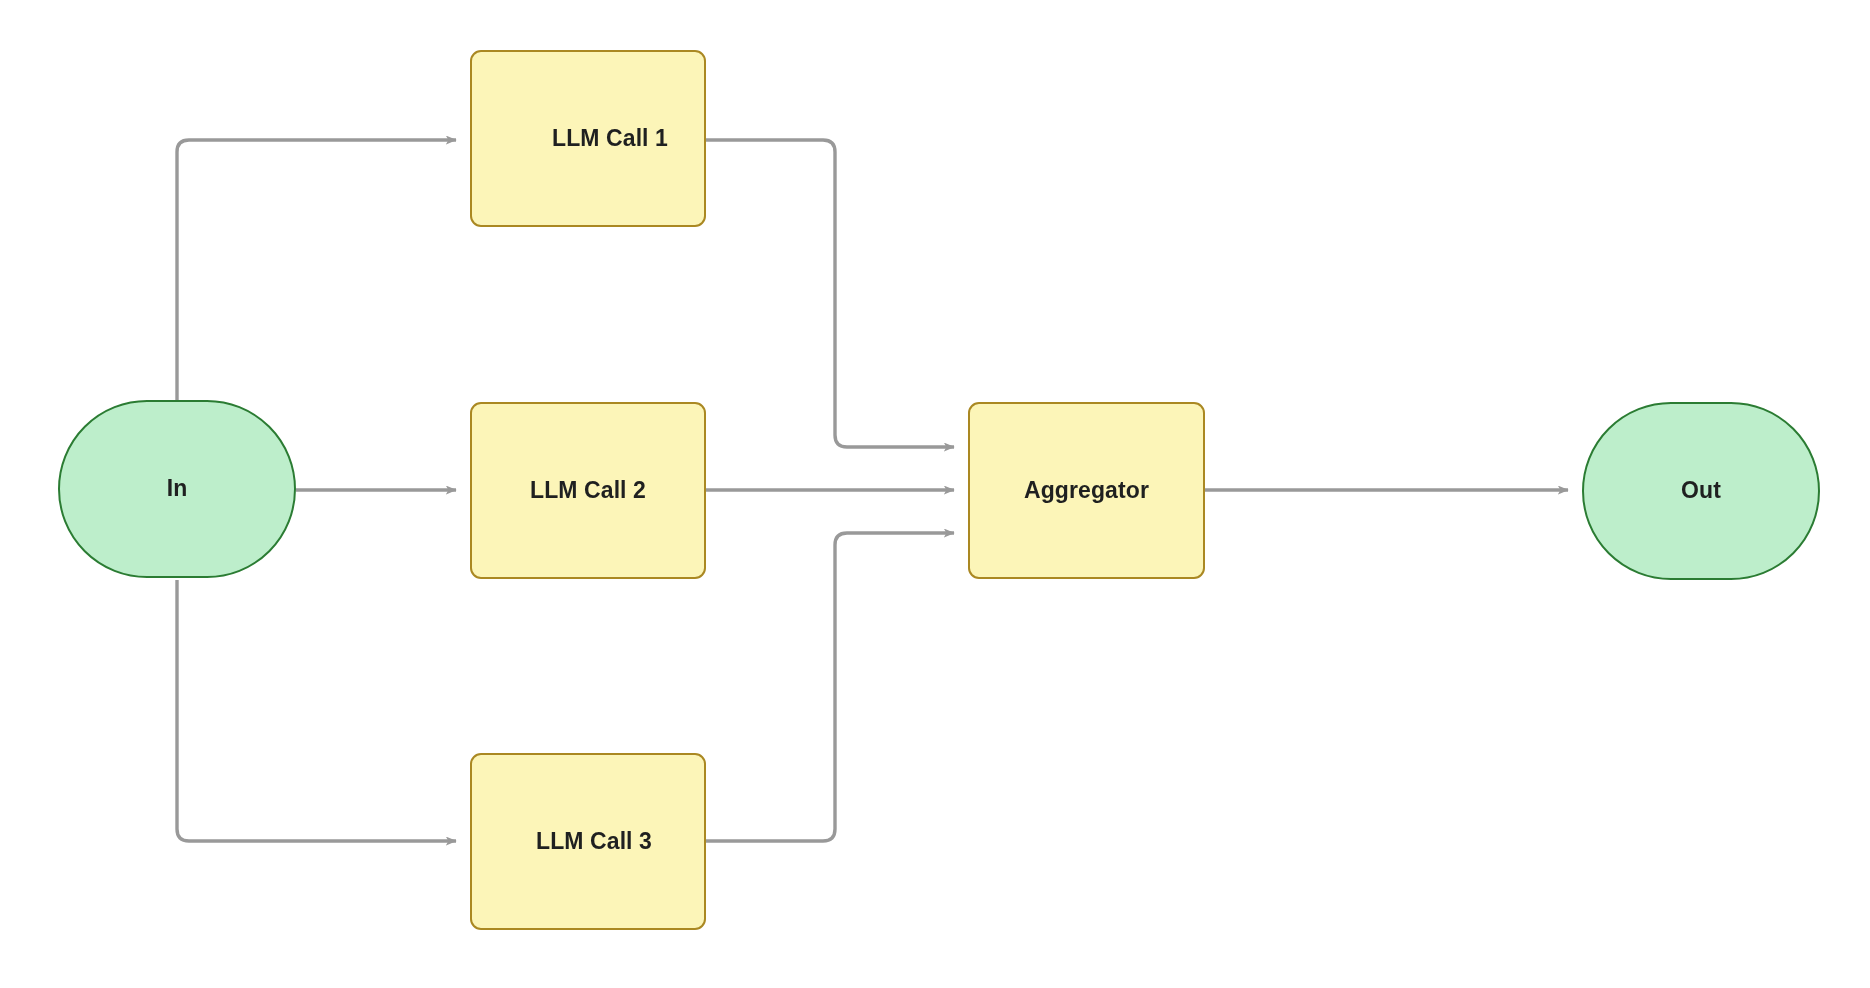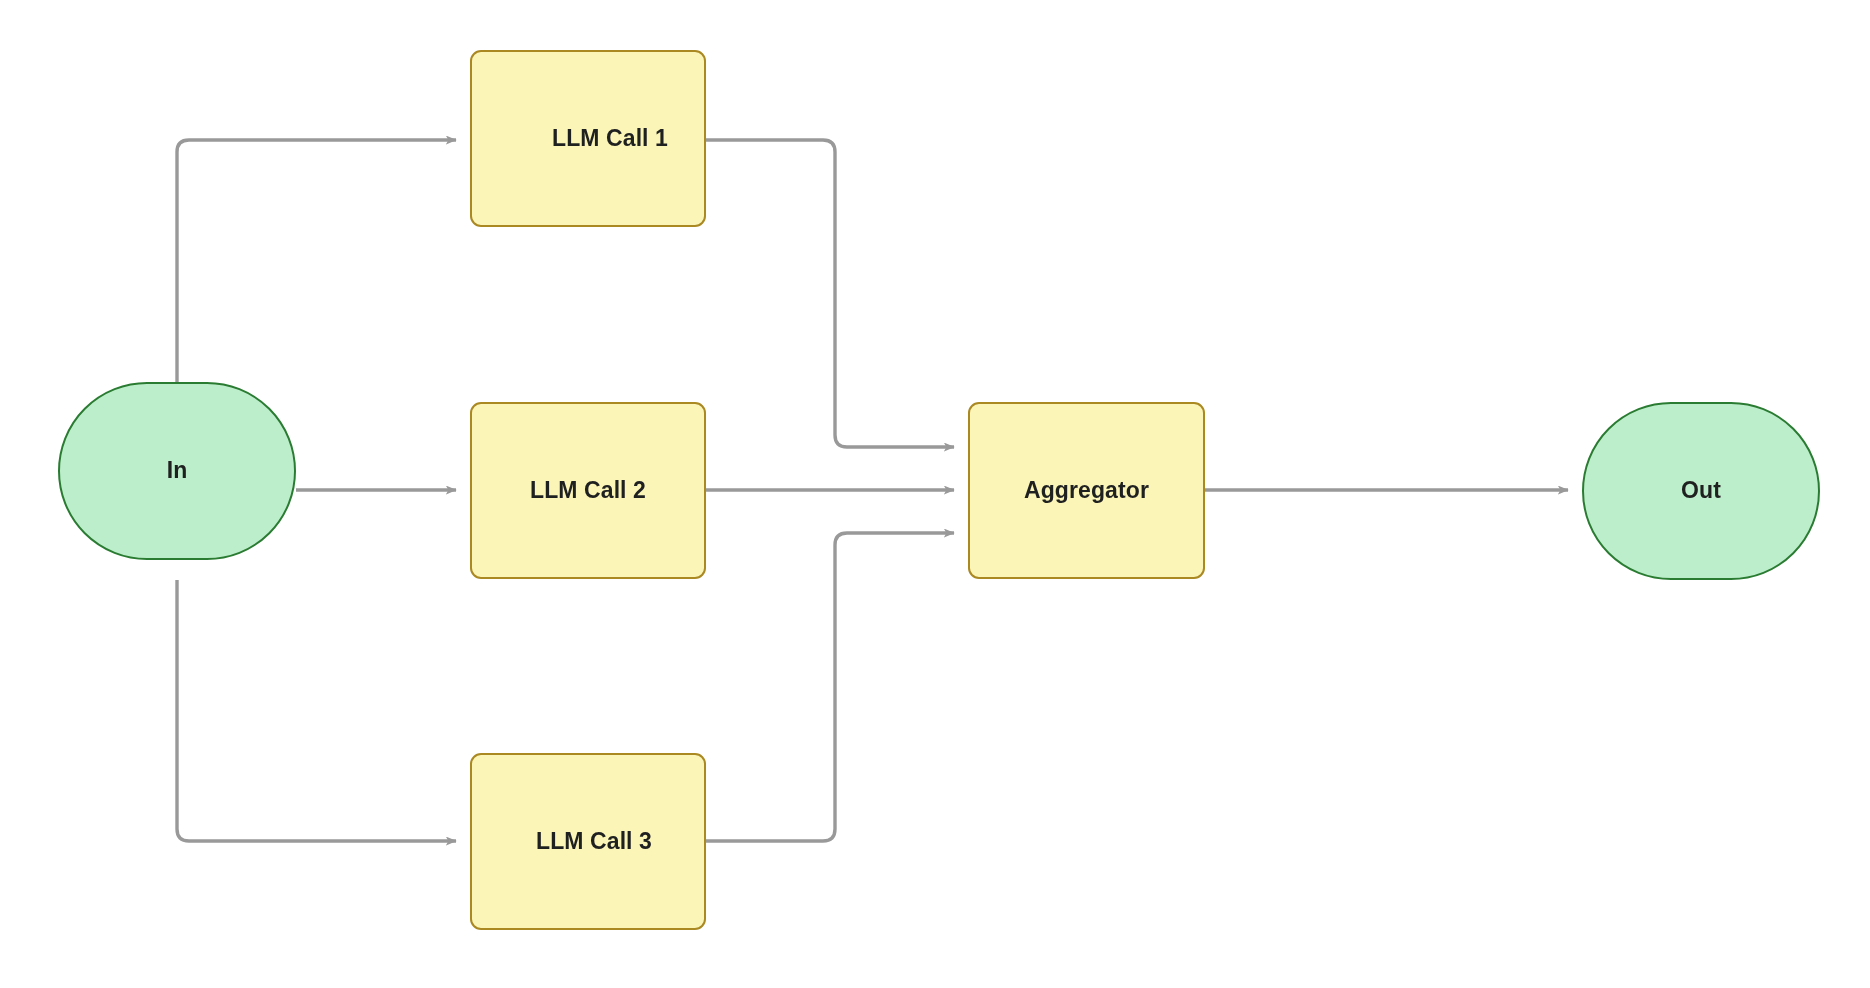--- a/index.html
+++ b/index.html
@@ -77,21 +77,21 @@
       <path d="M 706,140 L 823,140 Q 835,140 835,152 L 835,435 Q 835,447 847,447 L 954,447" marker-end="url(#arrow)"></path>
 
       <path d="M 706,490 L 954,490" marker-end="url(#arrow)"></path>
 
       <path d="M 706,841 L 823,841 Q 835,841 835,829 L 835,545 Q 835,533 847,533 L 954,533" marker-end="url(#arrow)"></path>
 
       <path d="M 1205,490 L 1568,490" marker-end="url(#arrow)"></path>
     </g>
   </svg>
 
-  <div class="node node-terminal" style="left:58px; top:382px; width:238px; height:178px;">
+  <div class="node node-terminal" style="left:58px; top:400px; width:238px; height:178px;">
     <span class="node-label">In</span>
   </div>
 
   <div class="node node-process" style="left:470px; top:50px; width:236px; height:177px;padding-left:44px;">
     <span class="node-label">LLM Call 1</span>
   </div>
 
   <div class="node node-process" style="left:470px; top:402px; width:236px; height:177px;">
     <span class="node-label">LLM Call 2</span>
   </div>

